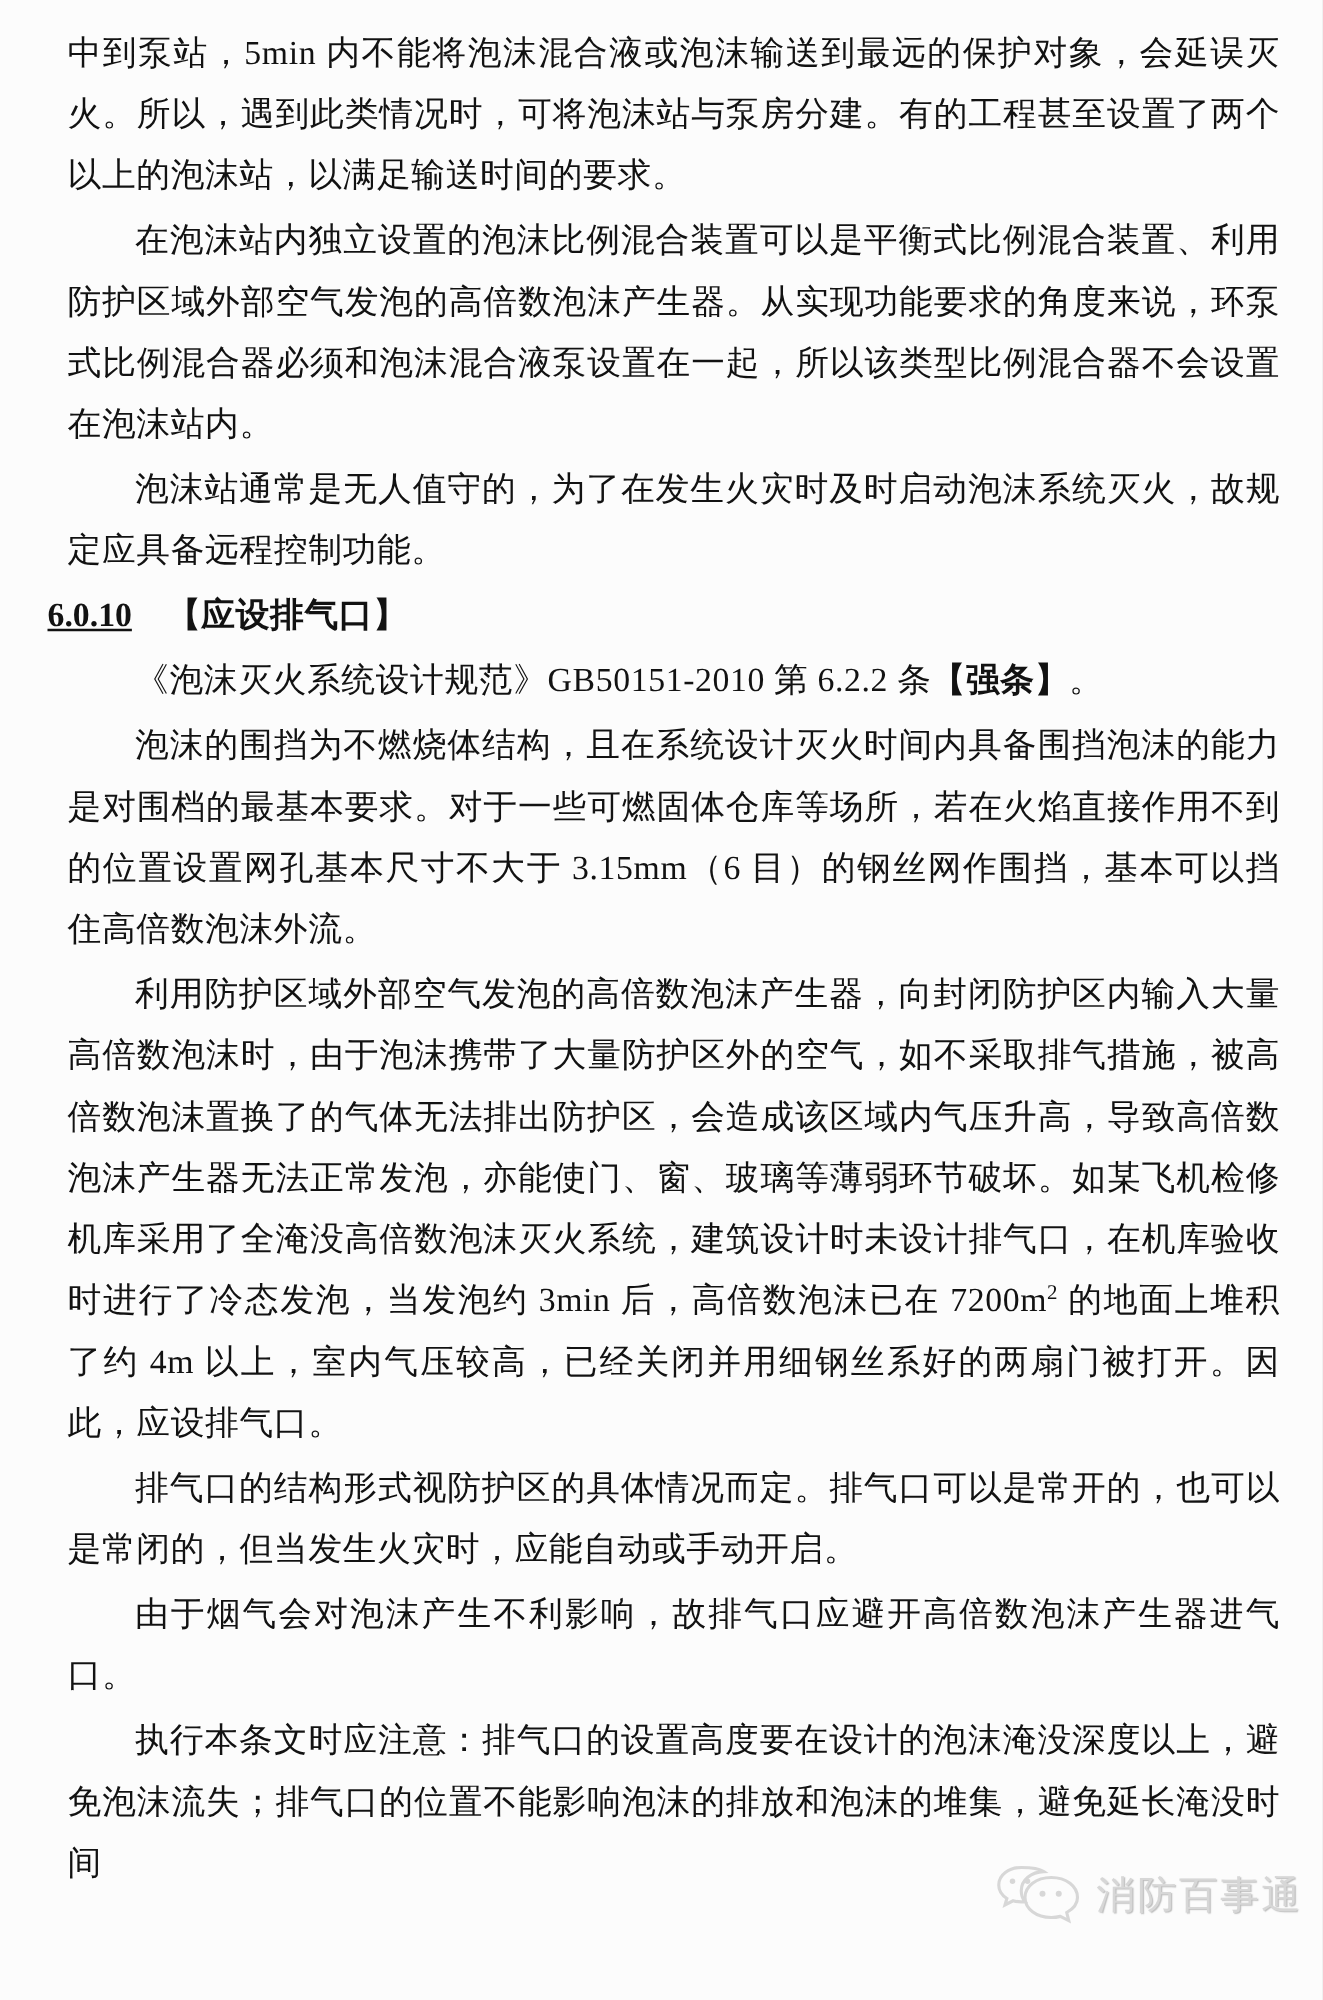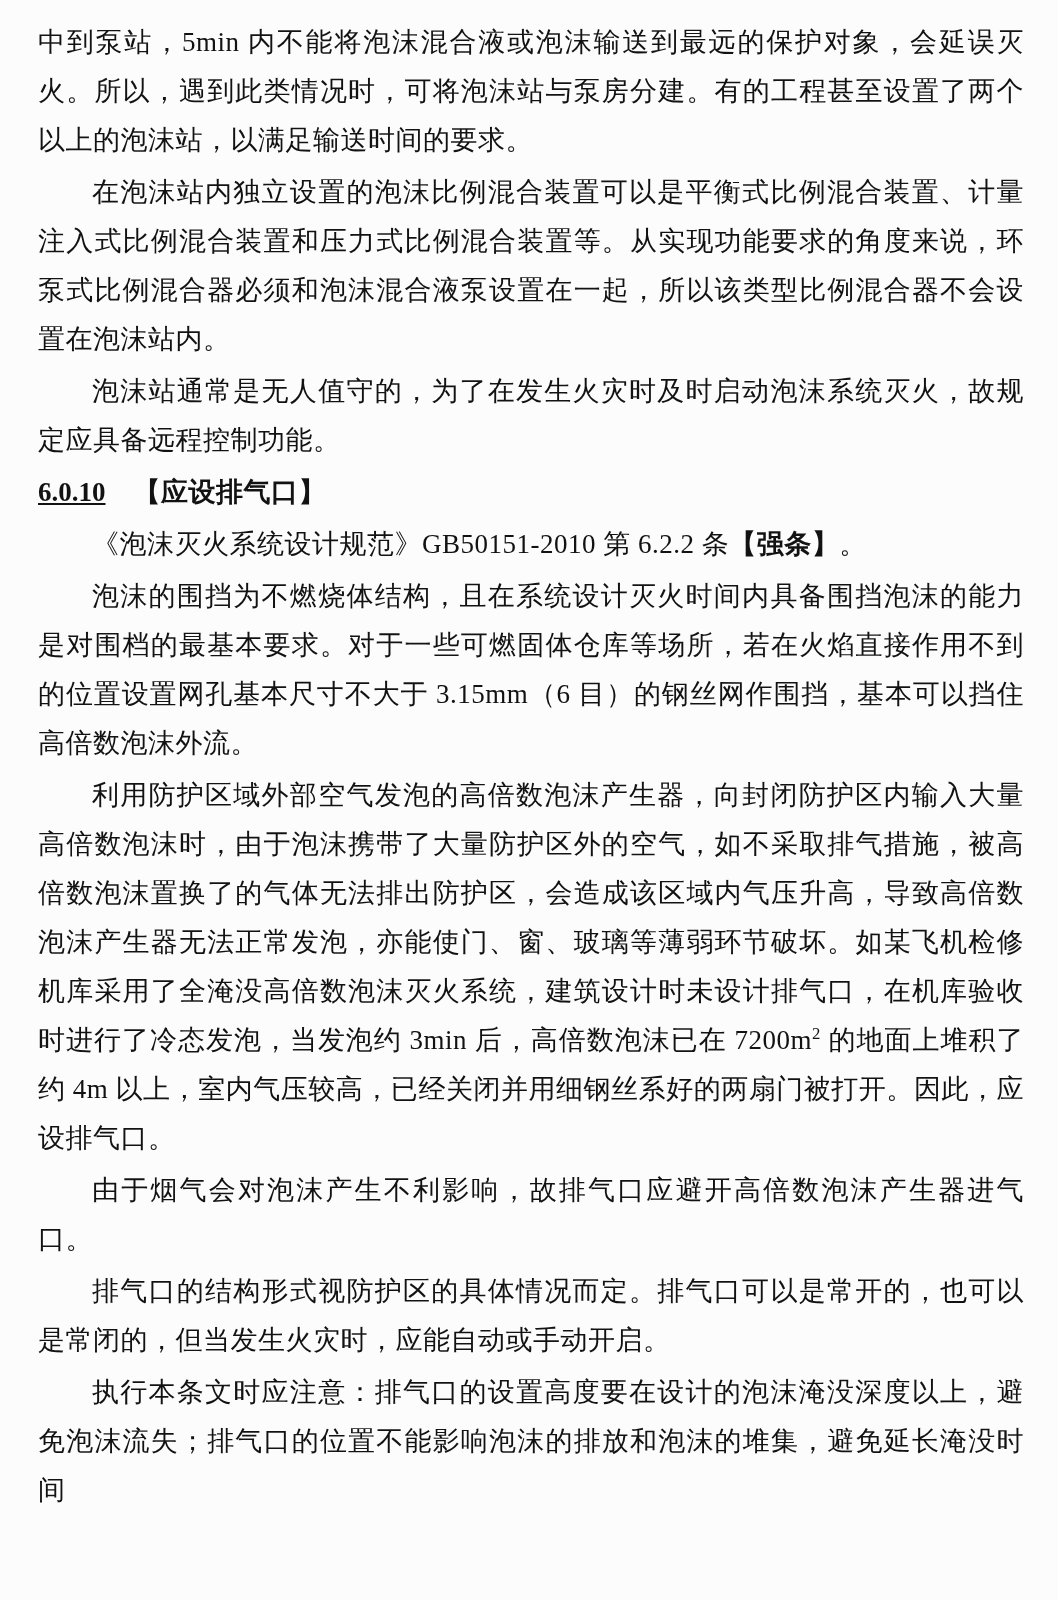--- a/index.html
+++ b/index.html
@@ -16,21 +16,21 @@
   .content {
     position: absolute;
     top: 18px;
     left: 38px;
     right: 34px;
     font-size: 27px;
     line-height: 49px;
     text-align: justify;
     letter-spacing: 0.5px;
   }
-  .para { margin: 0 0 3px 0; }
+  .para { margin: 0 0 3px 16px; }
   .indent { text-indent: 2em; }
   .heading {
     margin: 2px 0 3px 0;
     font-weight: 700;
     text-align: left;
   }
   .heading .sec-num { margin-right: 28px; letter-spacing: 0; text-decoration: underline; }
   .strong { font-weight: 700; }
   sup.sq { font-size: 0.62em; vertical-align: super; line-height: 0; }
   .page-number {
@@ -61,37 +61,54 @@
   .watermark svg { display: block; }
 </style>
 </head>
 <body>
 
 <div class="page">
   <div class="content">
 
     <p class="para">中到泵站，5min 内不能将泡沫混合液或泡沫输送到最远的保护对象，会延误灭火。所以，遇到此类情况时，可将泡沫站与泵房分建。有的工程甚至设置了两个以上的泡沫站，以满足输送时间的要求。</p>
 
-    <p class="para indent">在泡沫站内独立设置的泡沫比例混合装置可以是平衡式比例混合装置、计量注入式比例混合装置和压力式比例混合装置等。从实现功能要求的角度来说，环泵式比例混合器必须和泡沫混合液泵设置在一起，所以该类型比例混合器不会设置在泡沫站内。</p>
+    <p class="para indent">在泡沫站内独立设置的泡沫比例混合装置可以是平衡式比例混合装置、利用防护区域外部空气发泡的高倍数泡沫产生器。从实现功能要求的角度来说，环泵式比例混合器必须和泡沫混合液泵设置在一起，所以该类型比例混合器不会设置在泡沫站内。</p>
 
     <p class="para indent">泡沫站通常是无人值守的，为了在发生火灾时及时启动泡沫系统灭火，故规定应具备远程控制功能。</p>
 
     <p class="heading"><span class="sec-num">6.0.10</span><span>【应设排气口】</span></p>
 
     <p class="para indent"><span>《泡沫灭火系统设计规范》GB50151-2010 第 6.2.2 条</span><span class="strong">【强条】</span><span>。</span></p>
 
 
 
     <p class="para indent">泡沫的围挡为不燃烧体结构，且在系统设计灭火时间内具备围挡泡沫的能力是对围档的最基本要求。对于一些可燃固体仓库等场所，若在火焰直接作用不到的位置设置网孔基本尺寸不大于 3.15mm（6 目）的钢丝网作围挡，基本可以挡住高倍数泡沫外流。</p>
 
     <p class="para indent"><span>利用防护区域外部空气发泡的高倍数泡沫产生器，向封闭防护区内输入大量高倍数泡沫时，由于泡沫携带了大量防护区外的空气，如不采取排气措施，被高倍数泡沫置换了的气体无法排出防护区，会造成该区域内气压升高，导致高倍数泡沫产生器无法正常发泡，亦能使门、窗、玻璃等薄弱环节破坏。如某飞机检修机库采用了全淹没高倍数泡沫灭火系统，建筑设计时未设计排气口，在机库验收时进行了冷态发泡，当发泡约 3min 后，高倍数泡沫已在 7200m</span><sup class="sq">2</sup><span> 的地面上堆积了约 4m 以上，室内气压较高，已经关闭并用细钢丝系好的两扇门被打开。因此，应设排气口。</span></p>
 
+    <p class="para indent">排气口的结构形式视防护区的具体情况而定。排气口可以是常开的，也可以是常闭的，但当发生火灾时，应能自动或手动开启。</p>
+
     <p class="para indent">由于烟气会对泡沫产生不利影响，故排气口应避开高倍数泡沫产生器进气口。</p>
-
-    <p class="para indent">排气口的结构形式视防护区的具体情况而定。排气口可以是常开的，也可以是常闭的，但当发生火灾时，应能自动或手动开启。</p>
 
     <p class="para indent">执行本条文时应注意：排气口的设置高度要在设计的泡沫淹没深度以上，避免泡沫流失；排气口的位置不能影响泡沫的排放和泡沫的堆集，避免延长淹没时间</p>
 
   </div>
 
+  <div class="watermark">
+    <span>
+      <svg width="74" height="52" viewBox="0 0 74 52">
+        <g fill="none" stroke="#d7d7d7" stroke-width="2.5">
+          <path d="M22 4 C12 4 4 10 4 18 c0 4.5 2.5 8.2 6.5 10.8 L9 34 l6.5-3.4 c2 .6 4.2 .9 6.5 .9 1 0 2-.06 3-.18 C23.5 29.5 22 26 22 22.5 22 14 30 7.5 40 7.3 37 5.2 30 4 22 4 Z"></path>
+          <path d="M46 12 c-12 0-21 7-21 16 0 9 9 16 21 16 2.6 0 5-.3 7.3-.9 L60 46.5 58.4 40 c5.2-2.9 8.6-7.3 8.6-12 0-9-9-16-21-16 Z"></path>
+        </g>
+        <g fill="#d7d7d7">
+          <circle cx="15" cy="15" r="2.2"></circle>
+          <circle cx="27" cy="15" r="2.2"></circle>
+          <circle cx="39" cy="25" r="2.4"></circle>
+          <circle cx="52" cy="25" r="2.4"></circle>
+        </g>
+      </svg>
+    </span>
+    <span>消防百事通</span>
+  </div>
 
   <div class="page-number">65</div>
 </div>
 
 </body></html>

